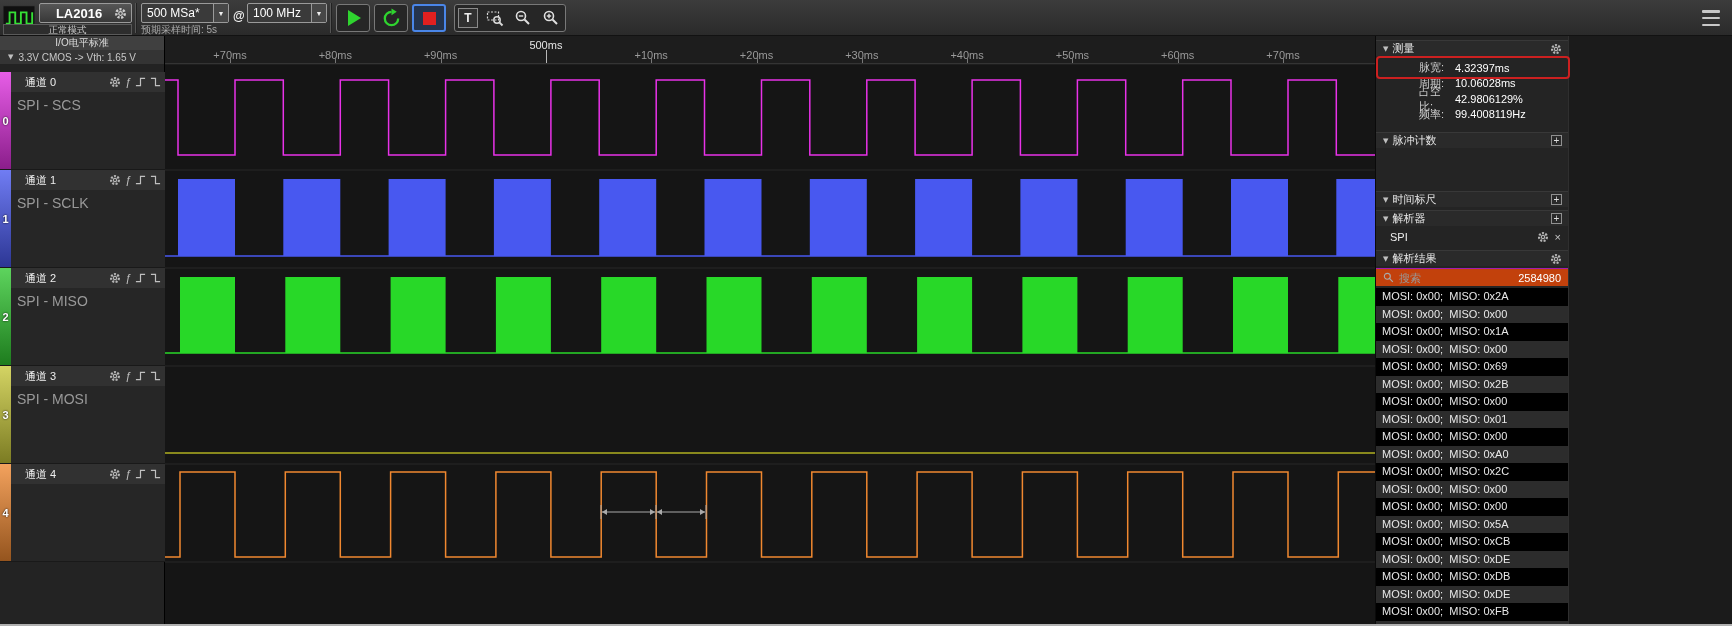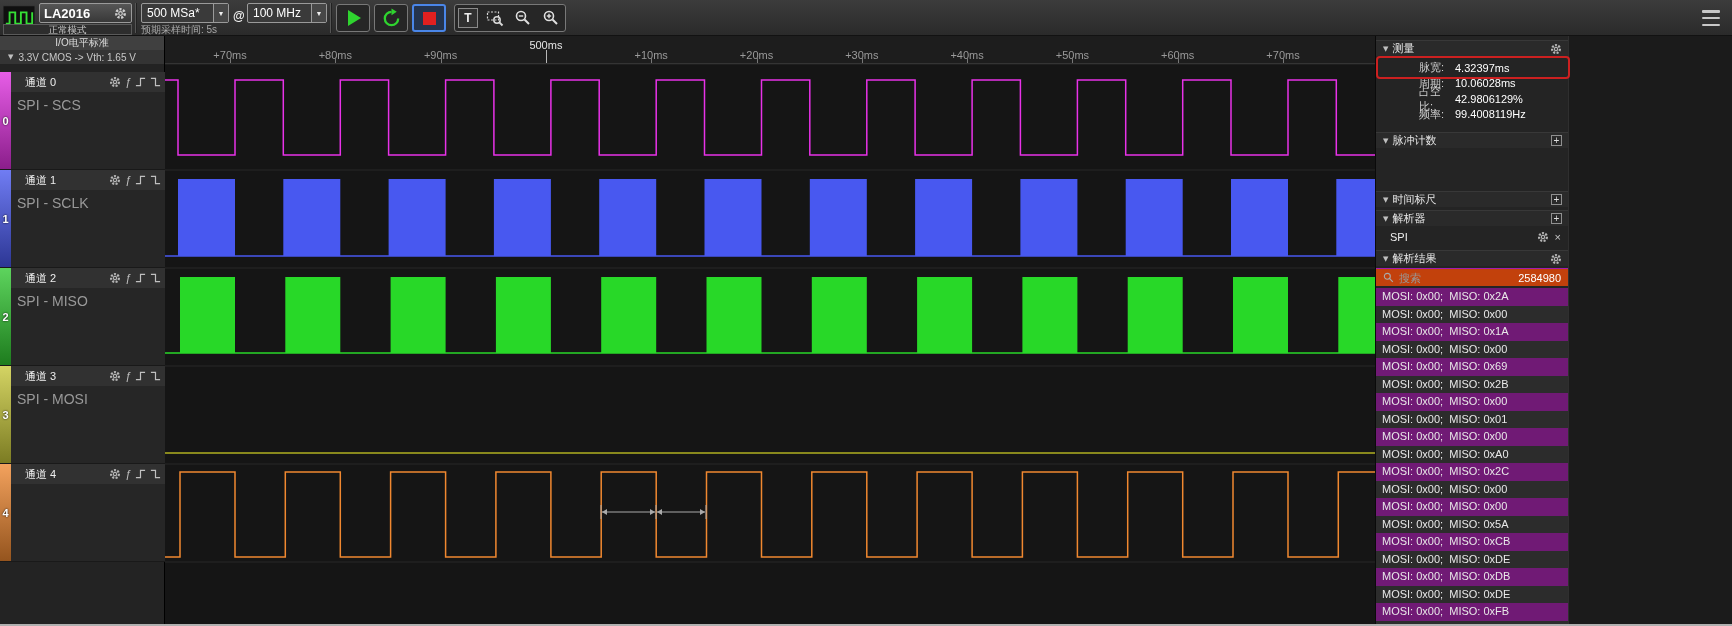--- a/index.html
+++ b/index.html
@@ -3,21 +3,21 @@
 <meta charset="utf-8">
 <style>
   *{margin:0;padding:0;box-sizing:border-box;}
   body{background:#000;font-family:"Liberation Sans","DejaVu Sans",sans-serif;}
   .app{position:relative;width:1732px;height:626px;background:#1a1a1a;overflow:hidden;color:#ddd;}
 
   
   .toolbar{position:absolute;left:0;top:0;width:1732px;height:36px;background:linear-gradient(#3c3c3c,#2a2a2a);border-bottom:1px solid #121212;z-index:20;}
   .logo{position:absolute;left:3px;top:5px;width:32px;height:26px;}
   .dev-btn{position:absolute;left:39px;top:3px;width:93px;height:20px;display:flex;align-items:center;background:linear-gradient(#565656,#383838);border:1px solid #9a9a9a;border-radius:2px;padding:0 4px;}
-  .dev-name{flex:1;font-weight:bold;font-size:13px;color:#fff;}
+  .dev-name{flex:1;font-weight:bold;font-size:13px;color:#fff;text-align:center;}
   .mode-box{position:absolute;left:3px;top:24px;width:129px;height:11px;border:1px solid #5a5a5a;background:#2d2d2d;font-size:9.5px;line-height:9px;color:#c8c8c8;text-align:center;}
   .tb-sep{position:absolute;top:3px;width:1px;height:30px;background:#555;box-shadow:1px 0 0 #222;}
   .sel{position:absolute;top:3px;height:20px;display:flex;align-items:stretch;background:#3a3a3a;border:1px solid #9a9a9a;border-radius:2px;color:#fff;font-size:12px;}
   .sel-text{flex:1;padding:0 5px;display:flex;align-items:center;white-space:nowrap;}
   .sel-arr{width:15px;border-left:1px solid #9a9a9a;display:flex;align-items:center;justify-content:center;font-size:7px;color:#eee;background:#474747;}
   .at-sym{position:absolute;left:233px;top:9px;font-size:12px;color:#eee;font-weight:bold;}
   .exp-time{position:absolute;left:141px;top:23px;font-size:10px;color:#a8a8a8;}
   .tb-btn{position:absolute;top:4px;width:34px;height:28px;background:#262626;border:1px solid #787878;border-radius:3px;display:flex;align-items:center;justify-content:center;}
   .play-tri{width:0;height:0;border-left:13px solid #2fd42f;border-top:8px solid transparent;border-bottom:8px solid transparent;margin-left:3px;}
   .stop-btn{border:2px solid #4a86e8;background:#24344e;}
@@ -61,21 +61,21 @@
   .m-value{color:#fff;}
   .plus-btn{width:11px;height:11px;border:1px solid #909090;color:#ddd;font-size:10px;line-height:9px;text-align:center;}
   .decoder-row{position:absolute;top:192px;left:0;width:100%;height:18px;display:flex;align-items:center;padding:0 7px 0 14px;color:#eee;}
   .decoder-row .nm{flex:1;}
   .x-ico{color:#c8c8c8;font-size:11px;margin-left:6px;}
   .search-row{position:absolute;top:232px;left:0;width:100%;height:18px;display:flex;align-items:center;padding:0 7px;border-top:1px solid #a21caf;background:#c2410c;}
   .search-row input{background:transparent;border:none;outline:none;color:#ddd;font-size:11px;width:85px;margin-left:5px;font-family:inherit;}
   .search-row input::placeholder{color:#999;}
   .cnt{margin-left:auto;color:#fff;}
   .dlist{position:absolute;top:252px;left:0;right:0;bottom:0;overflow:hidden;}
-  .dr{height:17.5px;line-height:17.5px;padding-left:6px;color:#e8e8e8;font-size:11px;white-space:pre;background:#701a75;}
+  .dr{height:17.5px;line-height:17.5px;padding-left:6px;color:#e8e8e8;font-size:11px;white-space:pre;background:#000000;}
   .dr:nth-child(even){background:#2c2c2c;}
 
   .empty-region{position:absolute;left:1568px;top:36px;width:164px;height:590px;background:#1b1b1b;border-left:1px solid #2f2f2f;}
   .annotation{position:absolute;left:1376px;top:56px;width:194px;height:23px;border:2px solid #cc2020;border-radius:4px;z-index:40;pointer-events:none;}
   .bottom-edge{position:absolute;left:0;top:624px;width:1732px;height:2px;background:#b0b0b0;z-index:30;}
 </style>
 </head>
 <body>
 
 <div class="app">

